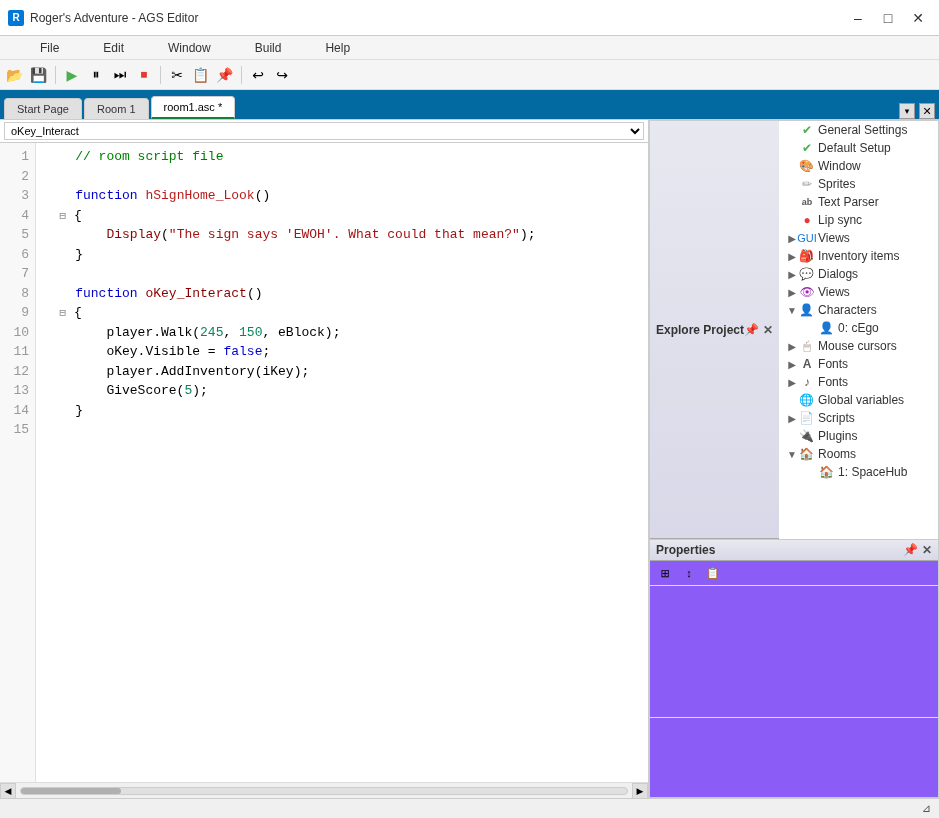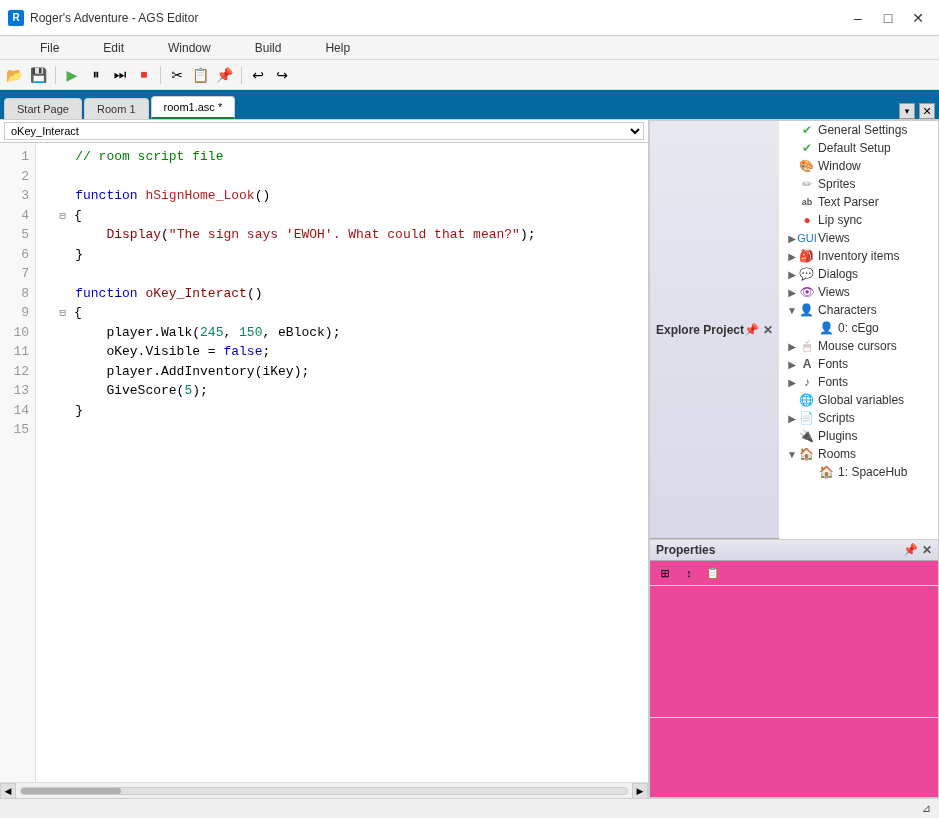--- a/index.html
+++ b/index.html
@@ -57,21 +57,21 @@
     .panel-close { font-size: 12px; cursor: pointer; color: #555; }
 
     .tree-container { overflow-y: auto; flex: 1; }
     .tree-item { display: flex; align-items: center; padding: 1px 2px; cursor: pointer; font-size: 12px; white-space: nowrap; }
     .tree-indent { display: inline-block; }
     .tree-toggle { width: 14px; display: inline-flex; align-items: center; justify-content: center; font-size: 10px; color: #666; }
     .tree-icon { width: 16px; height: 16px; display: inline-flex; align-items: center; justify-content: center; margin-right: 3px; font-size: 12px; }
     .tree-label { font-size: 12px; color: #333; }
 
     
-    .properties-panel { display: flex; flex-direction: column; border: 1px solid #ccc; border-top: none; background: #ec4899; height: 370px; }
+    .properties-panel { display: flex; flex-direction: column; border: 1px solid #ccc; border-top: none; background: #8b5cf6; height: 370px; }
     .props-toolbar { display: flex; align-items: center; padding: 3px 4px; border-bottom: 1px solid #ddd; gap: 2px; }
     .props-btn { width: 22px; height: 18px; border: 1px solid transparent; background: transparent; cursor: pointer; display: flex; align-items: center; justify-content: center; font-size: 11px; }
     .props-content { flex: 1; padding: 4px; }
     .props-text-area { height: 80px; border-top: 1px solid #ddd; margin-top: auto; padding: 4px; font-size: 11px; color: #555; }
 
     
     .editor-scrollbar { height: 16px; border-top: 1px solid #ddd; background: #f0f0f0; display: flex; align-items: center; }
     .scrollbar-track { flex: 1; height: 8px; background: #e0e0e0; border: 1px solid #ccc; margin: 0 4px; border-radius: 4px; position: relative; }
     .scrollbar-thumb { width: 100px; height: 100%; background: #b0b0b0; border-radius: 4px; }
     .scrollbar-arrow { width: 16px; height: 16px; border: 1px solid #ccc; background: #e0e0e0; display: flex; align-items: center; justify-content: center; font-size: 9px; cursor: pointer; }

